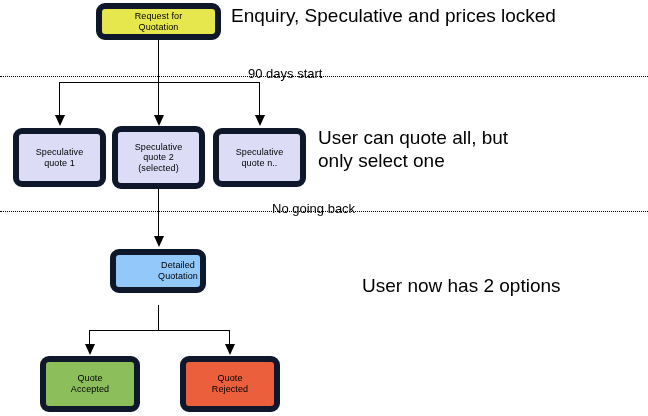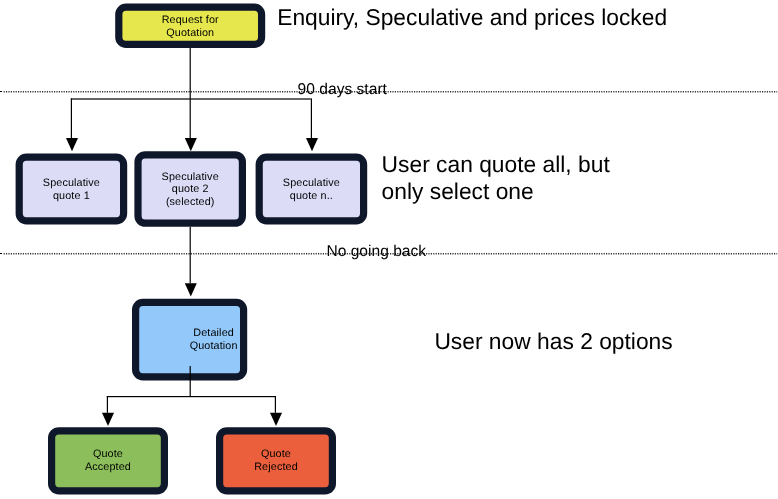--- a/index.html
+++ b/index.html
@@ -30,21 +30,21 @@
     color: #000000;
     line-height: 1.18;
     font-size: 9px;
     letter-spacing: 0.1px;
     white-space: pre-line;
   }
   #node-rfq      { left: 96px;  top: 3px;   width: 125px; height: 37px; background: #e6e64d; font-size: 9px; }
   #node-spec1    { left: 13px;  top: 128px; width: 93px;  height: 59px; background: #dcdcf7; }
   #node-spec2    { left: 112px; top: 126px; width: 93px;  height: 63px; background: #dcdcf7; }
   #node-specn    { left: 213px; top: 128px; width: 93px;  height: 59px; background: #dcdcf7; }
-  #node-detailed { left: 110px; top: 249px; width: 96px;  height: 68px; background: #92c8fa; padding-left: 40px; }
+  #node-detailed { left: 110px; top: 249px; width: 96px;  height: 44px; background: #92c8fa; padding-left: 40px; }
   #node-accepted { left: 40px;  top: 356px; width: 100px; height: 56px; background: #8cbf5c; }
   #node-rejected { left: 180px; top: 356px; width: 100px; height: 56px; background: #eb5f3c; }
 
   
   .vline {
     position: absolute;
     width: 1px;
     background: #000000;
   }
   .hline {

